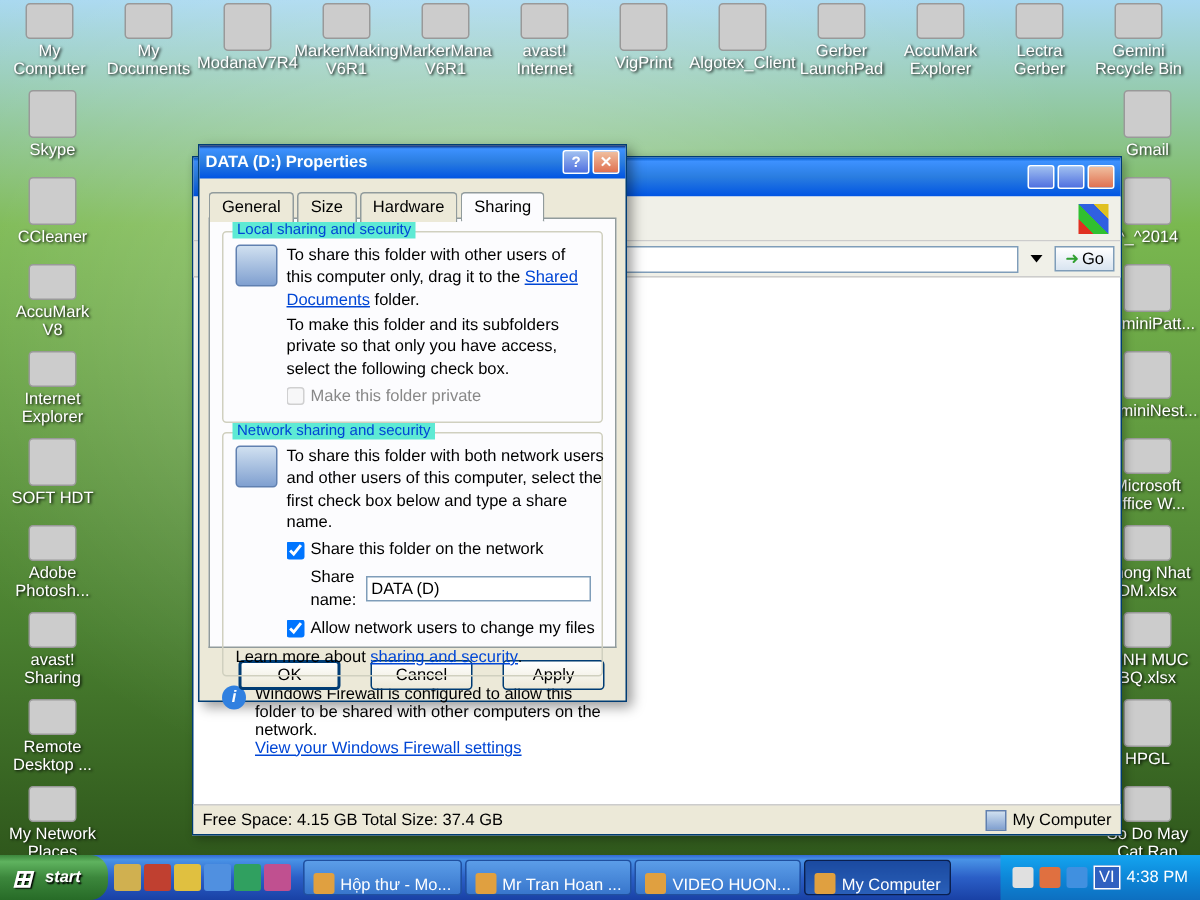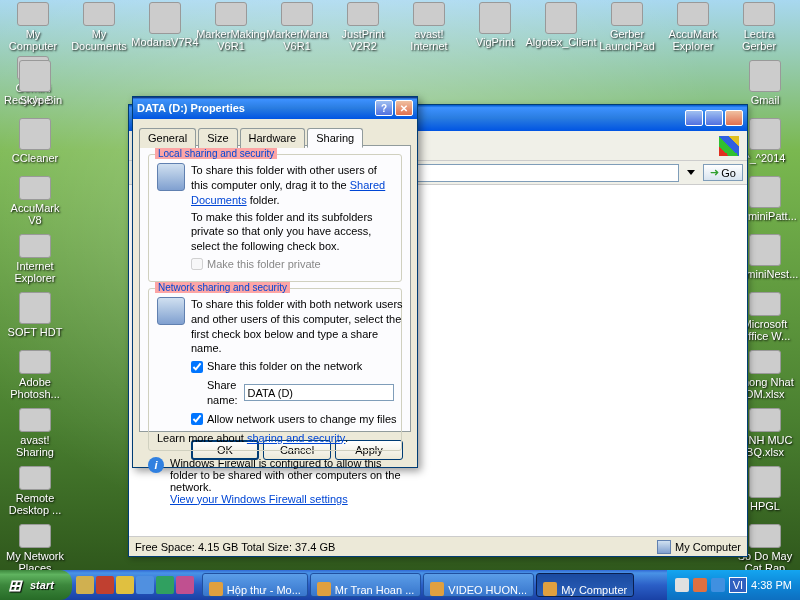--- a/index.html
+++ b/index.html
@@ -26,33 +26,33 @@
 .props-title{height:22px;background:linear-gradient(to bottom,#0a246a,#3d91ff 10%,#2a7de0 50%,#0054e3);display:flex;align-items:center;padding:0 4px;color:#fff;font-weight:bold;justify-content:space-between}
 .title-btns{display:flex;gap:2px}
 .title-btn{width:18px;height:16px;background:linear-gradient(#f0c0a0,#e07050);border:1px solid #fff;border-radius:2px;display:flex;align-items:center;justify-content:center;color:#fff;font-weight:bold;cursor:pointer;font-size:10px}
 .title-btn.help{background:linear-gradient(#a0c0f0,#5070e0)}
 .props-body{padding:6px}
 .tabs{display:flex;border-bottom:1px solid #919b9c;margin-bottom:0}
 .tab{padding:3px 8px;background:#ece9d8;border:1px solid #919b9c;border-bottom:none;margin-right:2px;cursor:pointer;position:relative;top:3px;border-radius:3px 3px 0 0}
 .tab.active{background:#fcfcfe;border-bottom:1px solid #fcfcfe}
 .tab-content{background:#fcfcfe;border:1px solid #919b9c;border-top:none;padding:8px;height:286px}
 .groupbox{border:1px solid #d0d0bf;padding:8px 8px 6px;margin-bottom:6px;position:relative;border-radius:3px}
-.groupbox-title{position:absolute;top:-7px;left:6px;background:#fca5a5;padding:0 3px;color:#0046d5;font-size:10px}
+.groupbox-title{position:absolute;top:-7px;left:6px;background:#5eead4;padding:0 3px;color:#0046d5;font-size:10px}
 .gp-content{display:flex;gap:6px;font-size:10px;color:#000}
 .gp-icon{width:28px;height:28px;flex-shrink:0;background:linear-gradient(#d0e0f0,#80a0d0);border:1px solid #6080b0;border-radius:3px}
 .gp-text{line-height:1.35}
 .link{color:#0046d5;text-decoration:underline;cursor:pointer}
 .checkbox-row{display:flex;align-items:center;gap:4px;margin:3px 0;font-size:10px}
 .checkbox-row input[type=checkbox]{width:12px;height:12px}
 .checkbox-row.disabled{color:#888}
 .field-row{display:flex;align-items:center;gap:6px;margin:4px 16px;font-size:10px}
 .field-row input[type=text]{flex:1;border:1px solid #7f9db9;height:17px;padding:0 3px}
 .info-row{display:flex;gap:6px;margin-top:4px;font-size:10px}
 .info-icon{width:16px;height:16px;border-radius:50%;background:#3080e0;color:#fff;display:flex;align-items:center;justify-content:center;font-style:italic;font-weight:bold;flex-shrink:0}
-.dlg-buttons{display:flex;justify-content:flex-end;gap:4px;padding:8px 8px 12px}
+.dlg-buttons{display:flex;justify-content:flex-end;gap:20px;padding:8px 8px 12px}
 .dlg-btn{width:68px;height:20px;background:linear-gradient(#fff,#ece9d8);border:1px solid #003c74;border-radius:3px;cursor:pointer;font-size:11px}
 .dlg-btn.default{border:2px solid #003c74}
 .taskbar{position:absolute;bottom:0;left:0;right:0;height:30px;background:linear-gradient(to bottom,#3168d5 0%,#4993e6 10%,#2b5fc7 50%,#1941a5 100%);display:flex;align-items:center}
 .start-btn{height:30px;padding:0 18px 0 8px;background:linear-gradient(to bottom,#3c873c 0%,#5fb35f 15%,#3c873c 50%,#276b27 100%);color:#fff;font-weight:bold;font-style:italic;font-size:14px;border-radius:0 12px 12px 0;display:flex;align-items:center;gap:4px;cursor:pointer;text-shadow:1px 1px 1px #000}
 .ql{display:flex;gap:2px;padding:0 4px}
 .ql-icon{width:18px;height:18px;background:#d0b050;border-radius:2px;cursor:pointer}
 .task-btns{display:flex;gap:2px;flex:1;padding:0 4px;overflow:hidden}
 .task-btn{height:24px;padding:0 6px;background:linear-gradient(to bottom,#5b9de8,#3876cc);border:1px solid #2050a0;border-radius:3px;color:#fff;font-size:10px;display:flex;align-items:flex-end;gap:4px;cursor:pointer;min-width:0;white-space:nowrap;overflow:hidden}
 .task-btn.active{background:linear-gradient(to bottom,#1a4aa0,#2a5fb8);border-color:#0a2050}
 .tb-ico{width:14px;height:14px;background:#e0a040;border-radius:2px;flex-shrink:0}
@@ -79,24 +79,20 @@
       <div class="ico"></div>
       <span>ModanaV7R4</span>
     </div>
     <div class="dicon">
       <div class="ico"></div>
       <span>MarkerMaking V6R1</span>
     </div>
     <div class="dicon">
       <div class="ico"></div>
       <span>MarkerMana V6R1</span>
-    </div>
-    <div class="dicon">
-      <div class="ico"></div>
-      <span>JustPrint V2R2</span>
     </div>
     <div class="dicon">
       <div class="ico"></div>
       <span>avast! Internet</span>
     </div>
     <div class="dicon">
       <div class="ico"></div>
       <span>VigPrint</span>
     </div>
     <div class="dicon">

